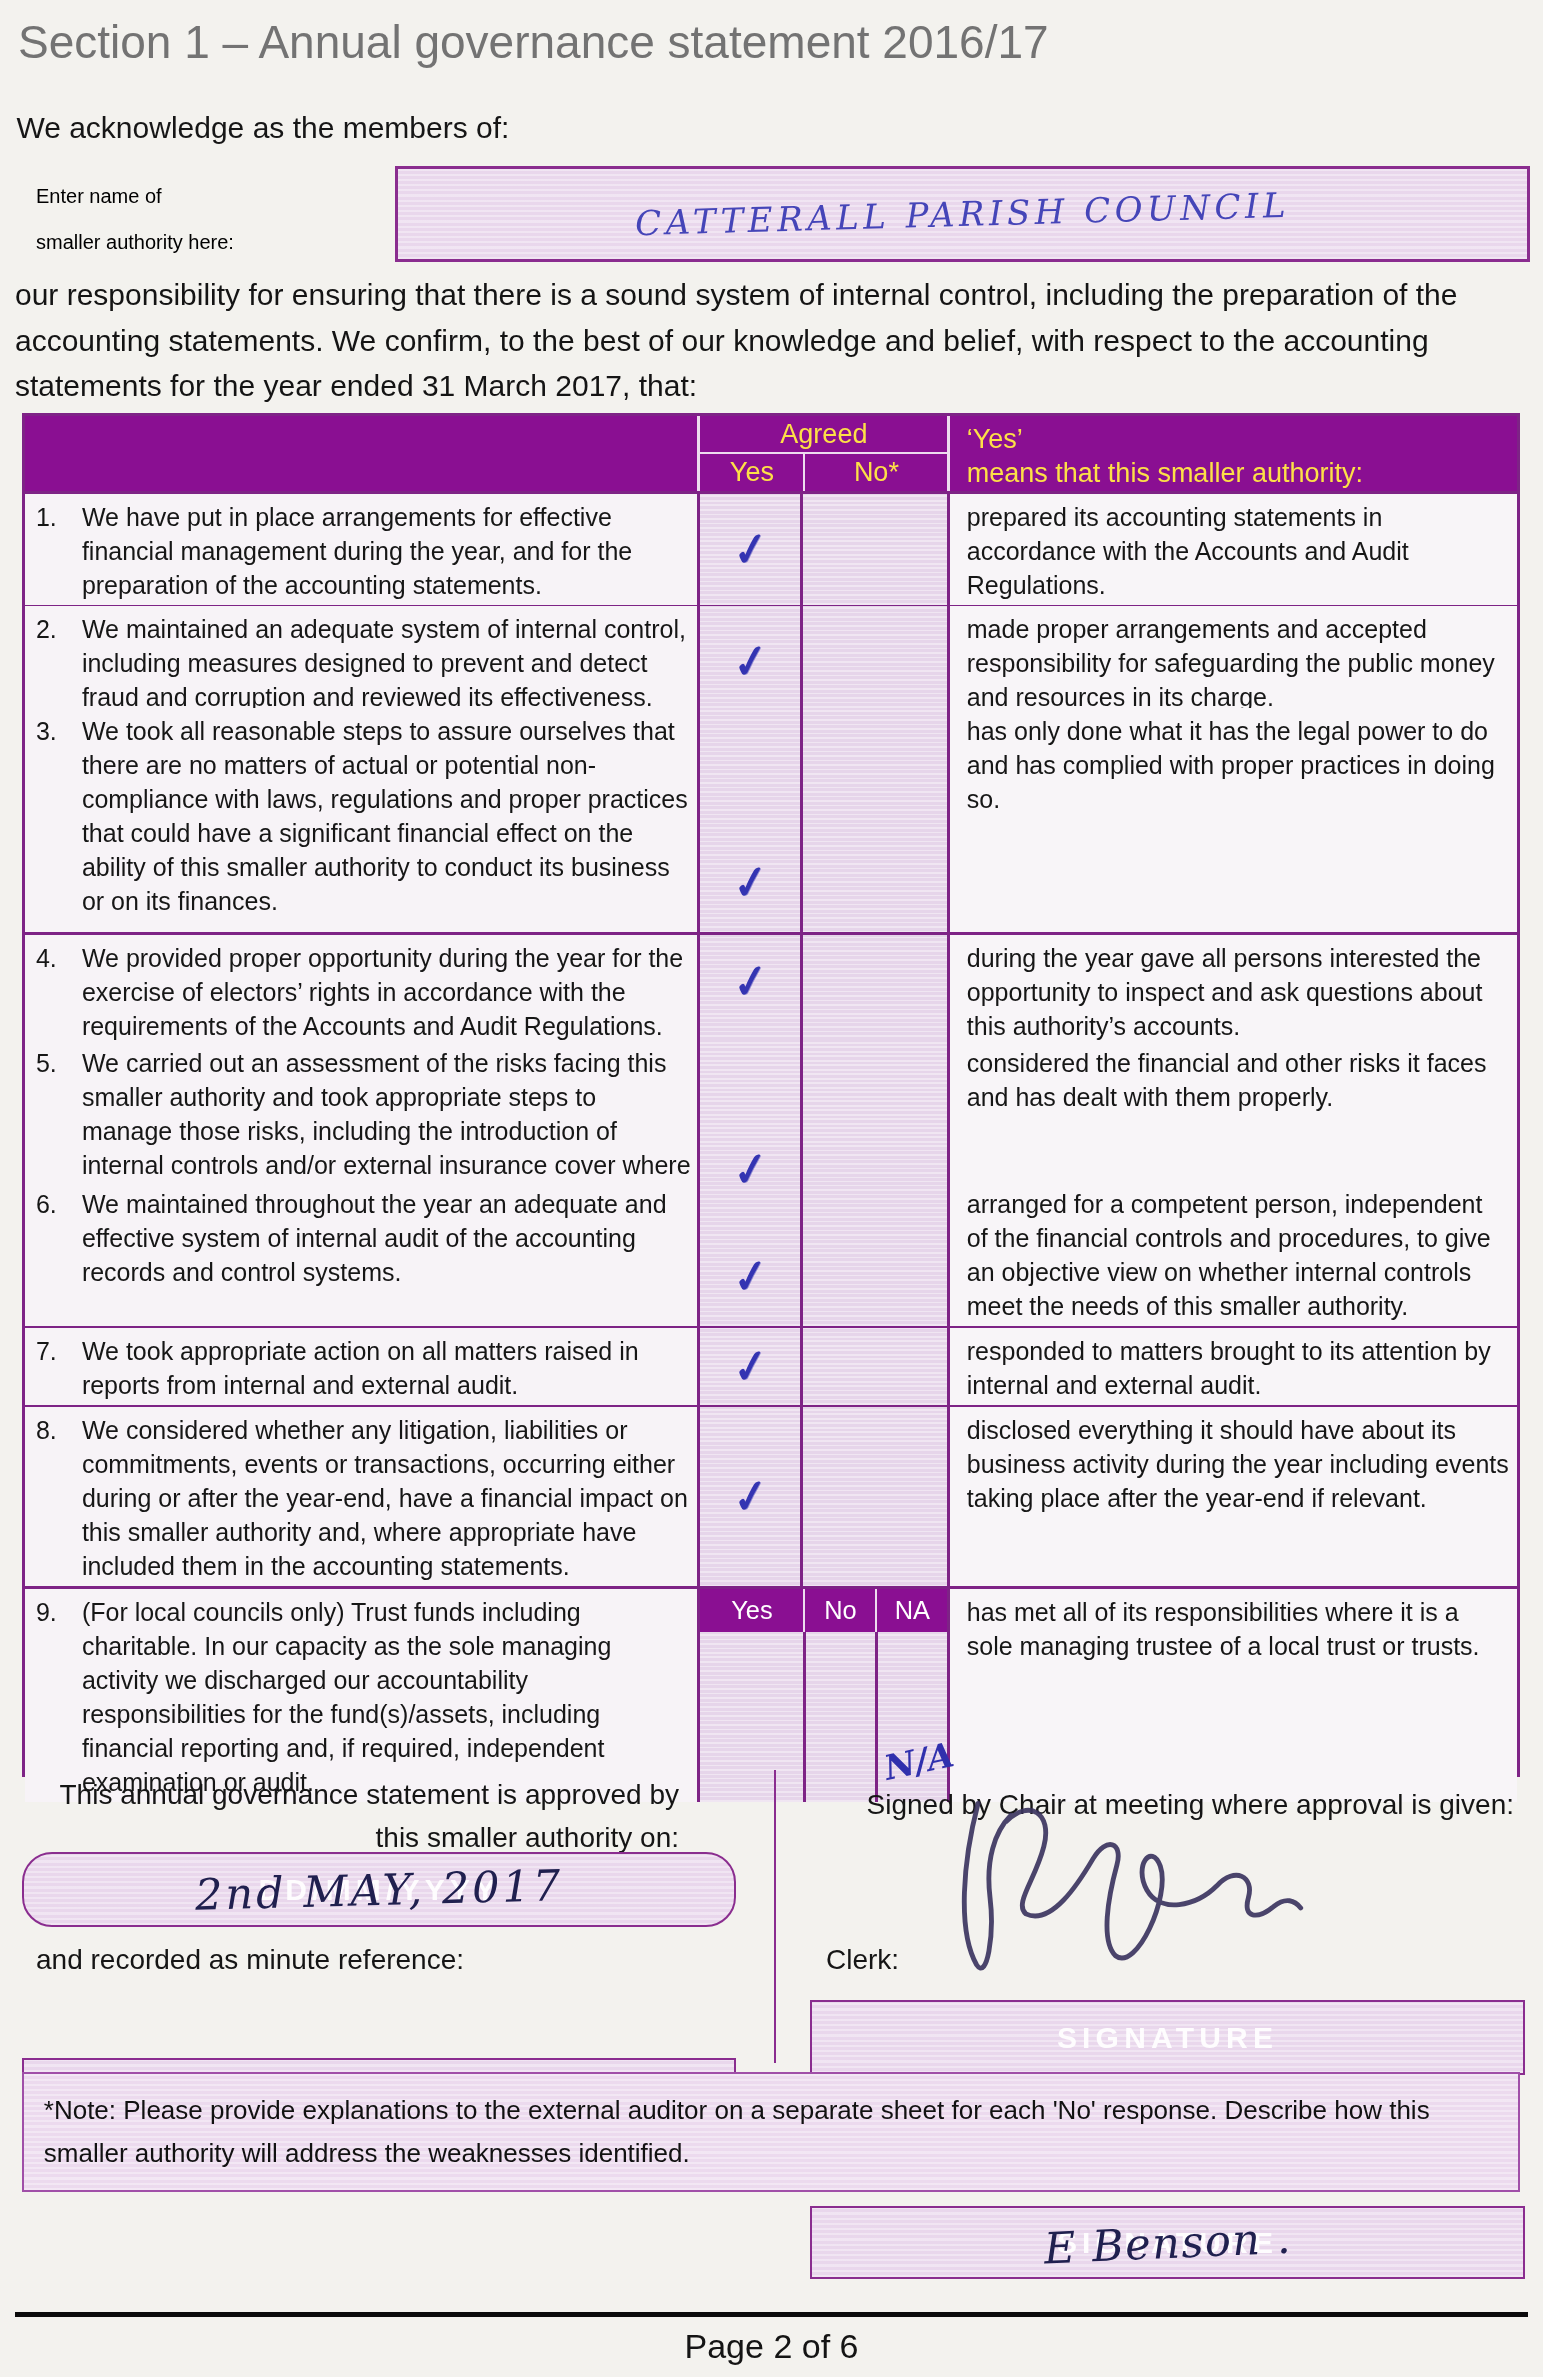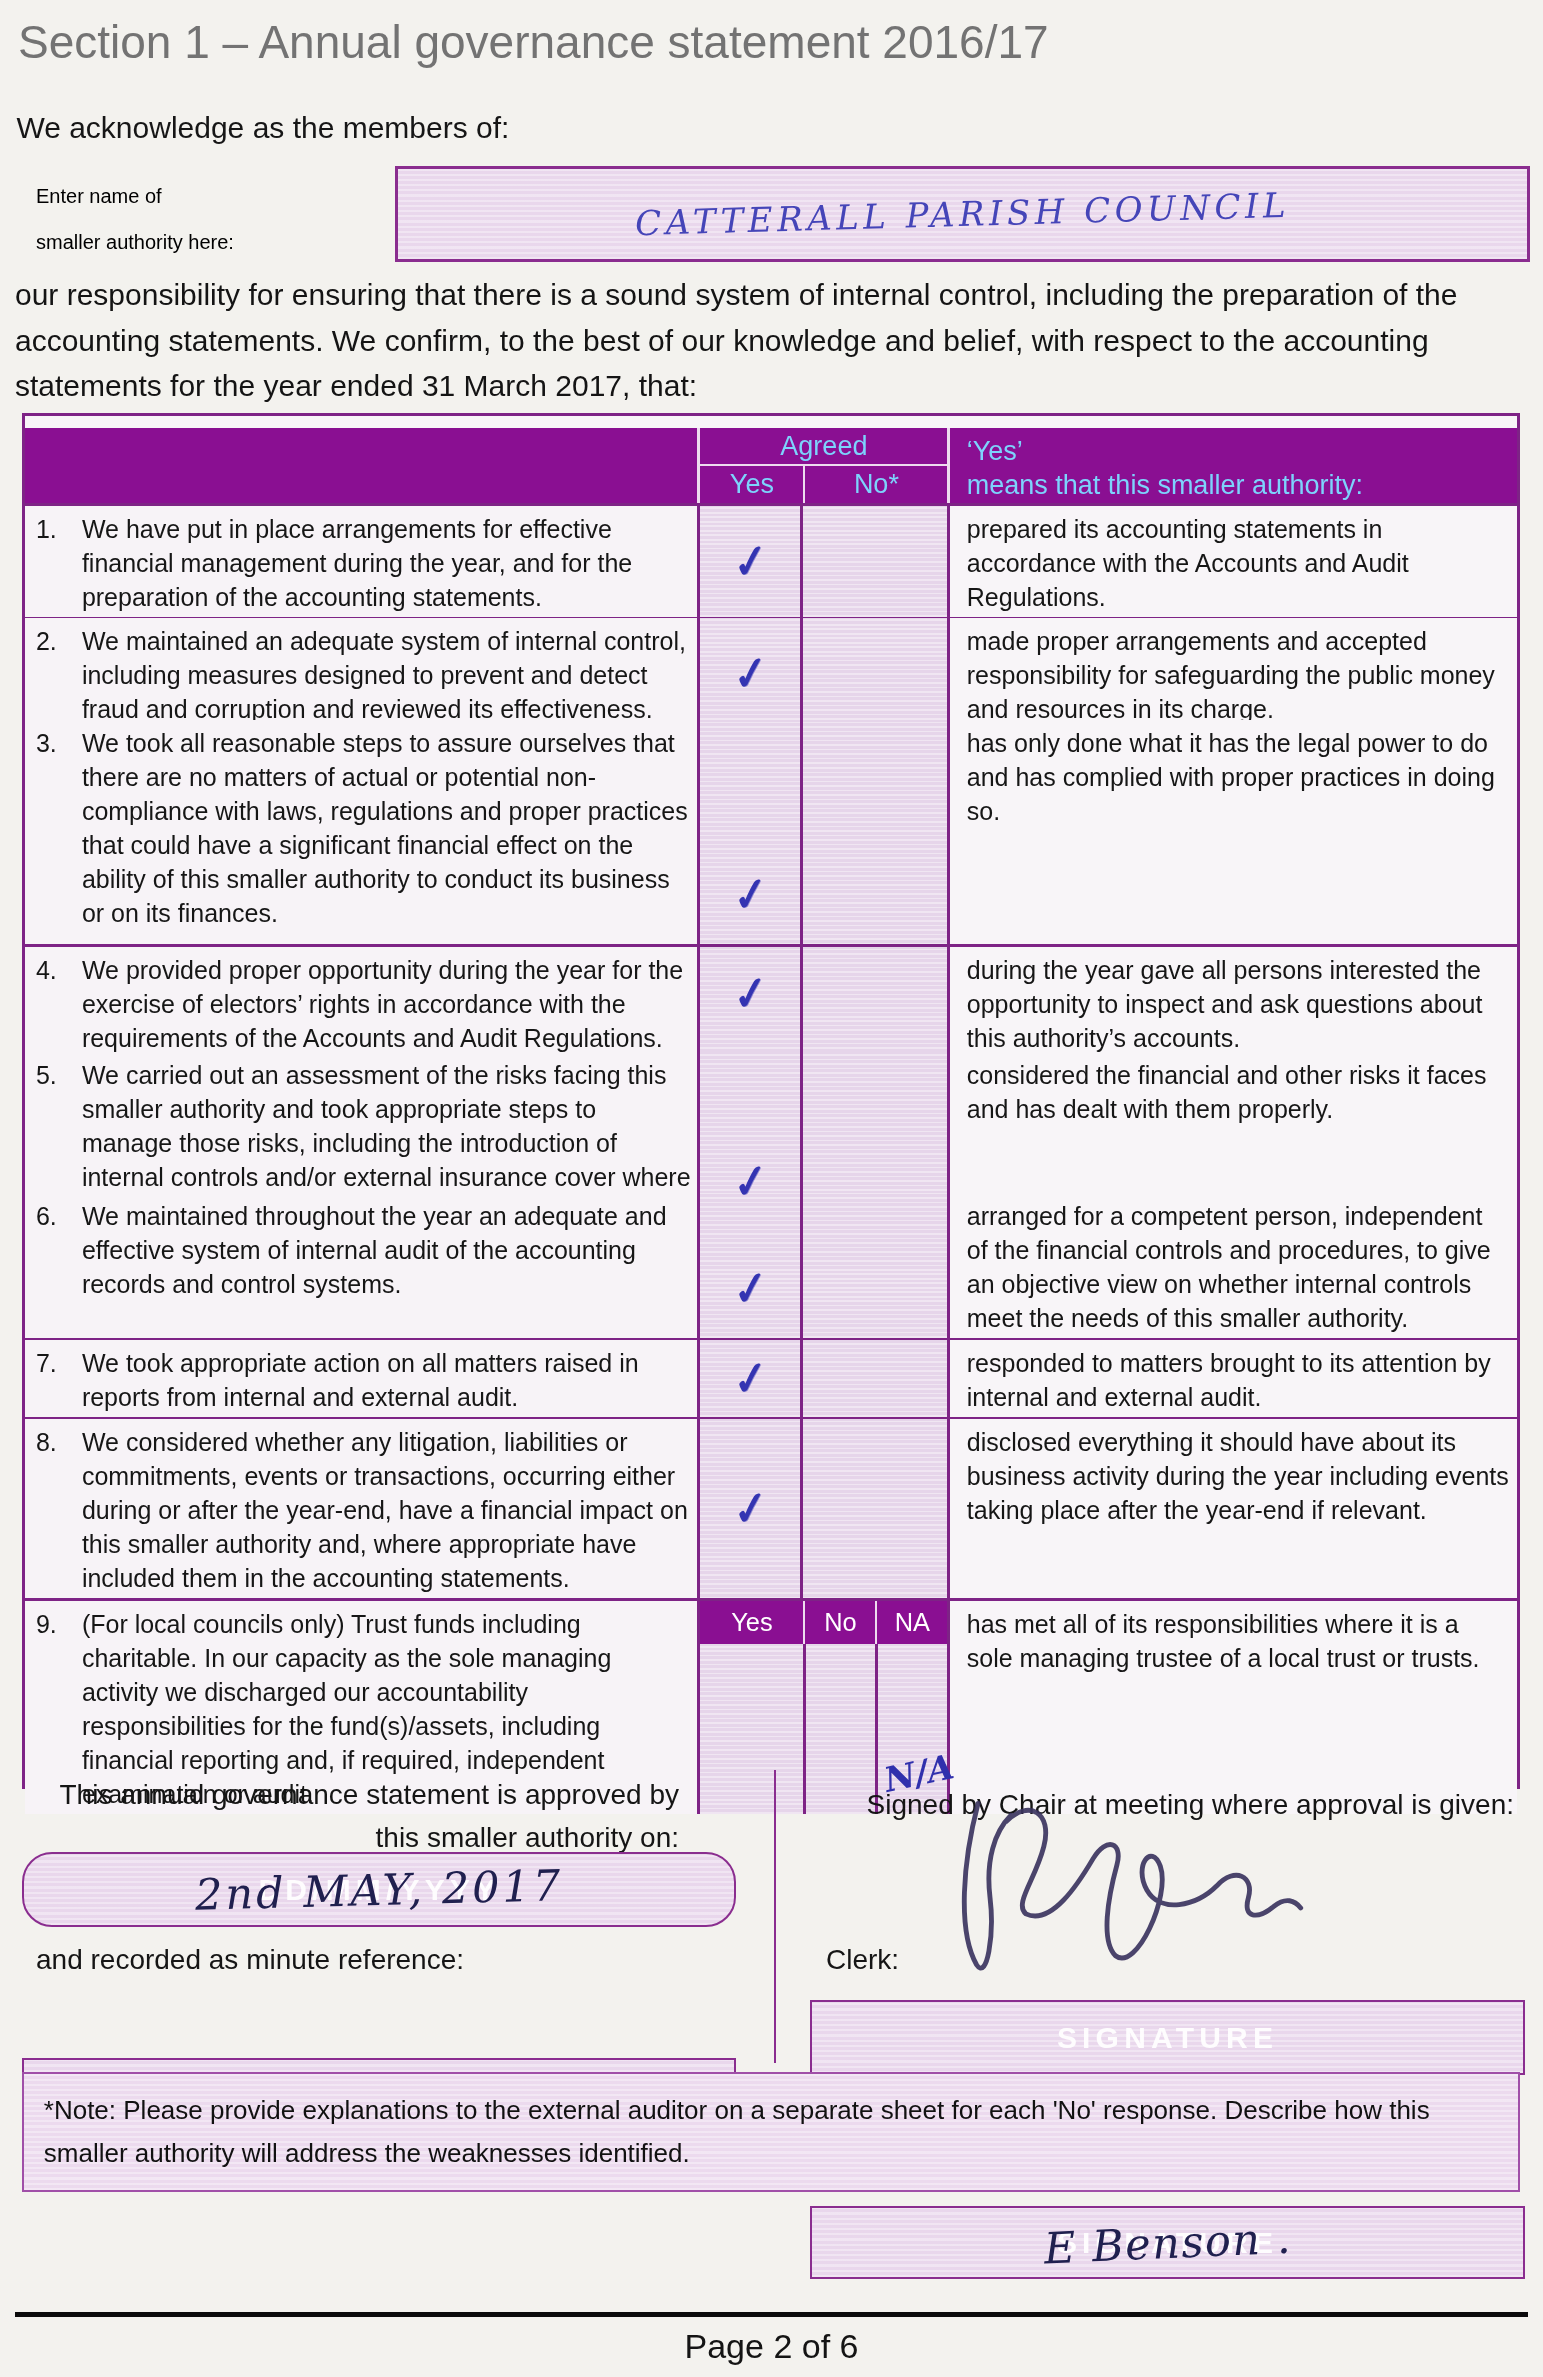--- a/index.html
+++ b/index.html
@@ -42,21 +42,21 @@
   .para{left:15px;top:272px;width:1450px;font-size:30px;line-height:1.52;color:#141414;}
 
   
   .gtable{
     left:22.4px;top:413px;width:1498px;box-sizing:border-box;
     border:3.7px solid var(--bd);
     background:#f8f5f8;
   }
   .ghead{
     display:grid;grid-template-columns:672px 250px 1fr;
-    height:75px;background:var(--hdr);color:#7dd3fc;margin-top:12px;
+    height:75px;background:var(--hdr);color:#fde047;
   }
   .agreed-block{border-left:3px solid rgba(255,255,255,.85);display:flex;flex-direction:column;}
   .agreed-top{height:36px;display:flex;align-items:center;justify-content:center;
     font-size:27px;border-bottom:2.2px solid rgba(255,255,255,.85);}
   .agreed-bottom{flex:1;display:grid;grid-template-columns:103px 1fr;}
   .agreed-bottom .hy, .agreed-bottom .hn{display:flex;align-items:center;justify-content:center;font-size:27px;}
   .agreed-bottom .hn{border-left:2.2px solid rgba(255,255,255,.85);}
   .h-means{border-left:3px solid rgba(255,255,255,.85);padding:6px 0 0 16.4px;font-size:27px;line-height:34px;}
 
   .g-row{display:grid;grid-template-columns:672px 103px 147px 1fr;border-top:3.7px solid var(--bd);}

